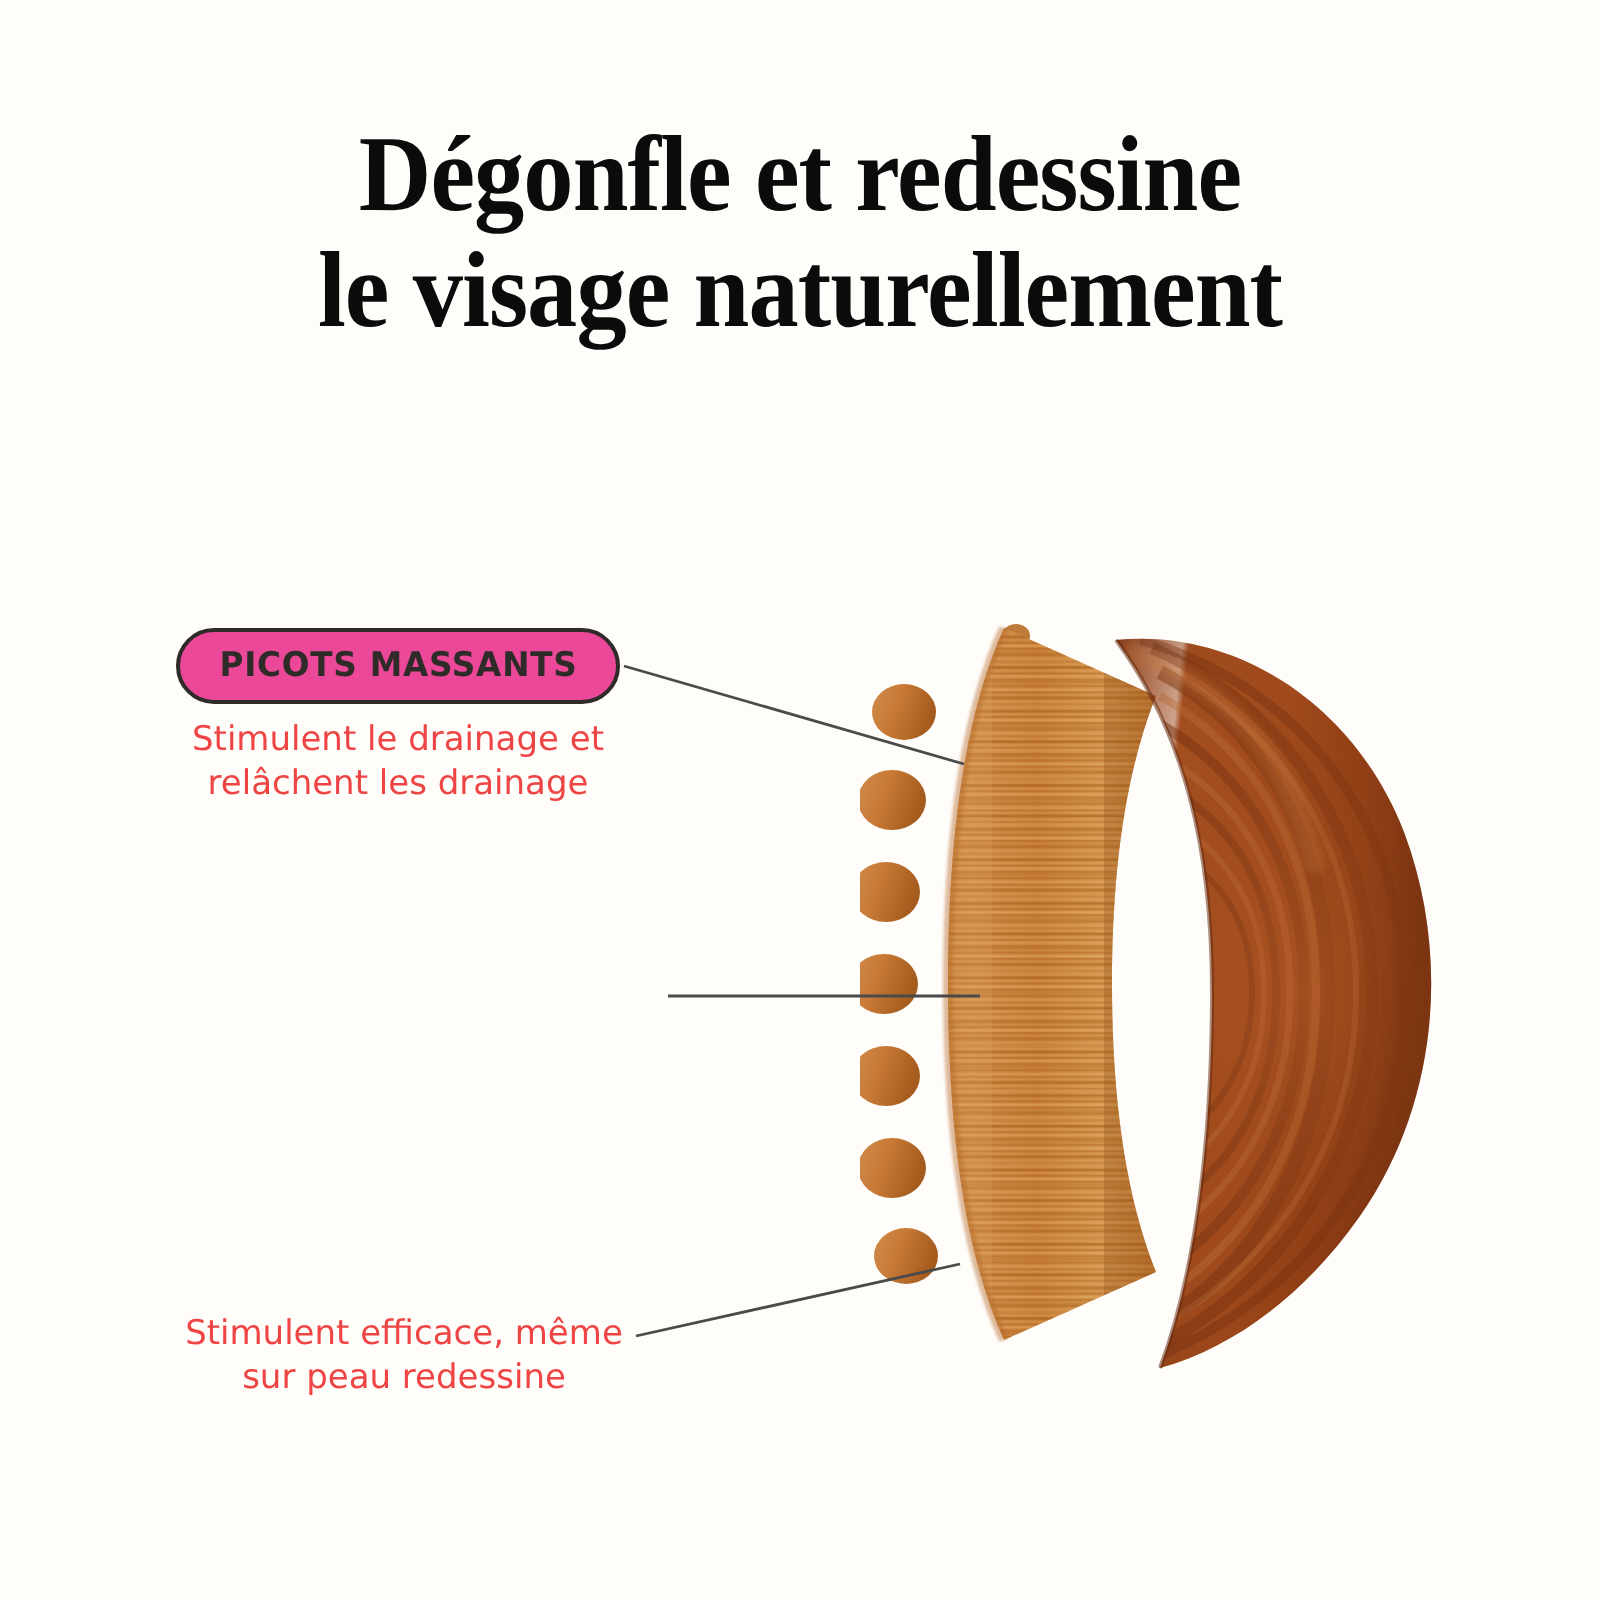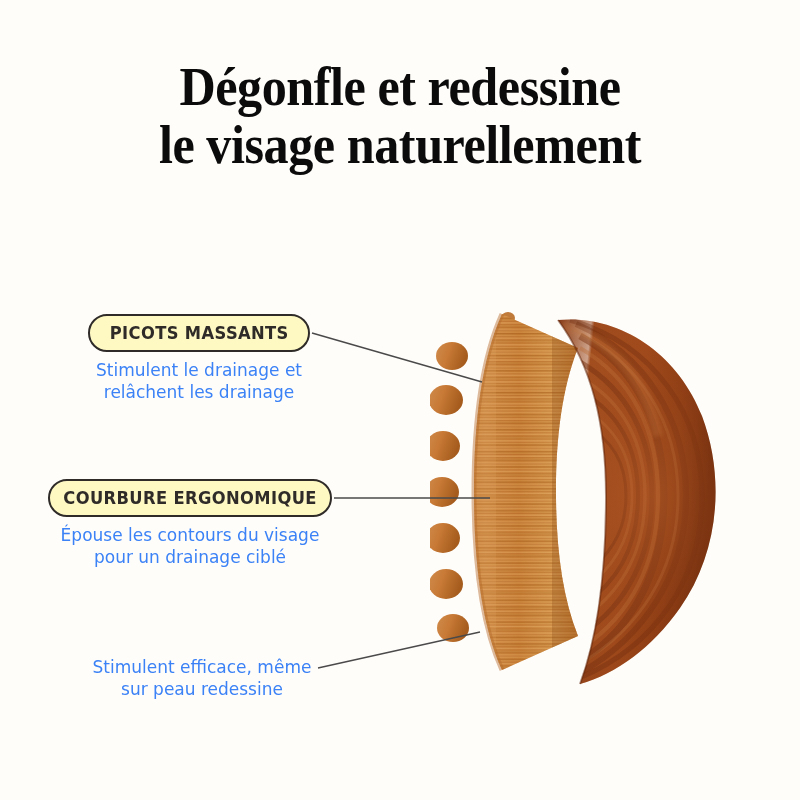--- a/index.html
+++ b/index.html
@@ -43,42 +43,42 @@
 
   
   .callout {
     position: absolute;
   }
   .pill {
     box-sizing: border-box;
     height: 38px;
     border: 2.2px solid #2e2b28;
     border-radius: 20px;
-    background: #fef9c3;
+    background: #ec4899;
     display: flex;
     align-items: center;
     justify-content: center;
     padding: 0 16px;
   }
   .pill-label {
     font-family: "DejaVu Sans", "Liberation Sans", sans-serif;
     font-weight: bold;
     font-size: 17px;
     letter-spacing: 0.4px;
     color: #2e2b28;
     white-space: nowrap;
     transform: scaleX(0.96);
   }
   .callout-desc {
     margin-top: 7px;
     text-align: center;
     font-family: "DejaVu Sans", "Liberation Sans", sans-serif;
     font-size: 17px;
     line-height: 22px;
-    color: #3b82f6;
+    color: #ef4444;
     white-space: nowrap;
   }
   .callout-desc span { display: block; }
 
   
   #callout-1 { left: 88px;  top: 314px; }
   #callout-1 .pill { width: 222px; }
   #callout-1 .callout-desc { width: 222px; }
 
   #callout-2 { left: 48px;  top: 479px; }
@@ -271,29 +271,20 @@
   <div class="callout" id="callout-1">
     <div class="pill">
       <span class="pill-label">PICOTS MASSANTS</span>
     </div>
     <div class="callout-desc">
       <span>Stimulent le drainage et</span>
       <span>relâchent les drainage</span>
     </div>
   </div>
 
-  <div class="callout" id="callout-2">
-    <div class="pill">
-      <span class="pill-label">COURBURE ERGONOMIQUE</span>
-    </div>
-    <div class="callout-desc">
-      <span>Épouse les contours du visage</span>
-      <span>pour un drainage ciblé</span>
-    </div>
-  </div>
 
   <div class="callout" id="callout-3">
     <div class="callout-desc">
       <span>Stimulent efficace, même</span>
       <span>sur peau redessine</span>
     </div>
   </div>
 
 </div>
 

